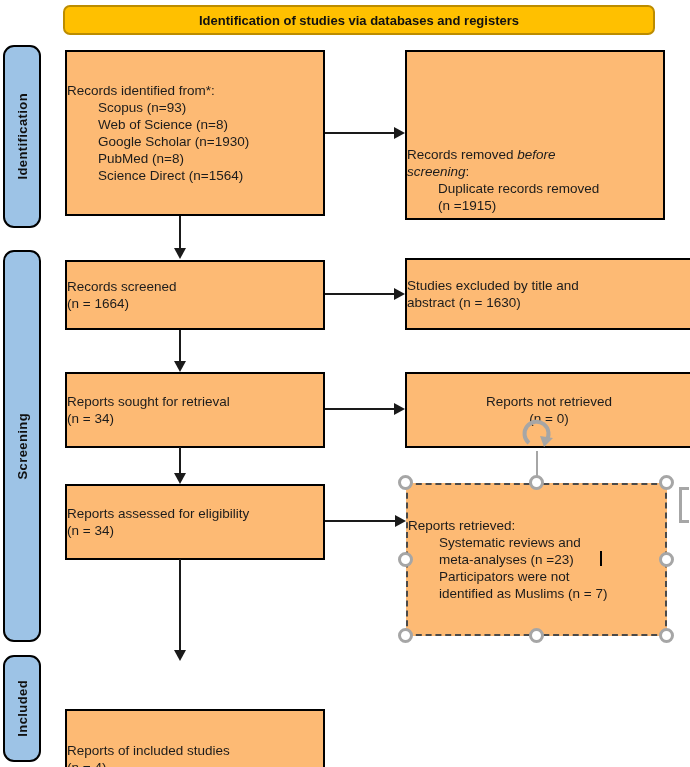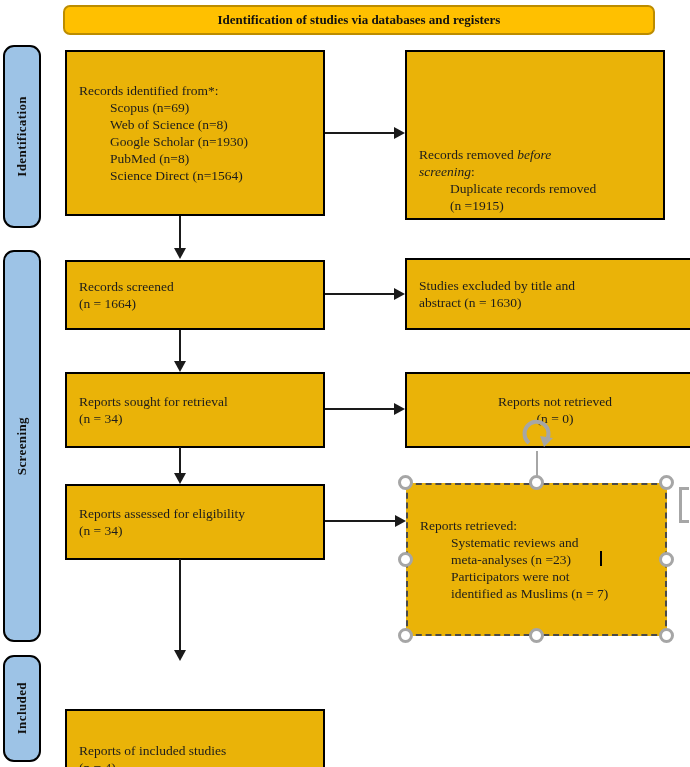--- a/index.html
+++ b/index.html
@@ -1,18 +1,18 @@
 <!DOCTYPE html>
 <html style="--banner-bg: #FFC000; --banner-border: #BC8C00; --stage-bg: #9DC3E6; --selection-gray: #A6A6A6;"><head>
 <meta charset="utf-8">
 <style>
   html,body{margin:0;padding:0;background:#fff;}
   .canvas{
     position:relative;width:690px;height:767px;background:#fff;overflow:hidden;
-    font-family:Liberation Serif, serif;color:#1c1c1c;
+    font-family:Liberation Sans, sans-serif;color:#1c1c1c;
   }
   
   .banner{
     position:absolute;left:63px;top:5px;width:592px;height:30px;
     background:var(--banner-bg,#FFC000);
     border:2px solid var(--banner-border,#BC8C00);
     border-radius:7px;box-sizing:border-box;
     display:flex;align-items:center;justify-content:center;
     font-weight:bold;font-size:13px;color:#111;
   }
@@ -25,23 +25,23 @@
   }
   .stage-identification{top:45px;height:183px;}
   .stage-screening{top:250px;height:392px;}
   .stage-included{top:655px;height:107px;}
   .vtext{
     writing-mode:vertical-rl;transform:rotate(180deg);
     font-weight:bold;font-size:13px;letter-spacing:.4px;white-space:nowrap;color:#111;
   }
   
   .box{
-    position:absolute;background:#eab308;border:2px solid #000;box-sizing:border-box;
+    position:absolute;background:#fdba74;border:2px solid #000;box-sizing:border-box;
     display:flex;flex-direction:column;justify-content:center;
-    padding:4px 8px 4px 12px;font-size:13.5px;line-height:17px;
+    padding:4px 8px 4px 0;font-size:13.5px;line-height:17px;
   }
   .tline{white-space:nowrap;}
   .tline.ind{padding-left:31px;}
   .it{font-style:italic;}
   .b1{left:65px;top:50px;width:260px;height:166px;}
   .b2{left:405px;top:50px;width:260px;height:170px;justify-content:flex-end;}
   .b3{left:65px;top:260px;width:260px;height:70px;}
   .b4{left:405px;top:258px;width:304px;height:72px;}
   .b5{left:65px;top:372px;width:260px;height:76px;}
   .b6{left:405px;top:372px;width:296px;height:76px;text-align:center;}
@@ -92,21 +92,21 @@
   </div>
   <div class="stage stage-screening">
     <span class="vtext">Screening</span>
   </div>
   <div class="stage stage-included">
     <span class="vtext">Included</span>
   </div>
 
   <div class="box b1">
       <div class="tline"><span>Records identified from*:</span></div>
-      <div class="tline ind"><span>Scopus (n=69)</span></div>
+      <div class="tline ind"><span>Scopus (n=93)</span></div>
       <div class="tline ind"><span>Web of Science (n=8)</span></div>
       <div class="tline ind"><span>Google Scholar (n=1930)</span></div>
       <div class="tline ind"><span>PubMed (n=8)</span></div>
       <div class="tline ind"><span>Science Direct (n=1564)</span></div>
     </div>
   <div class="box b2">
       <div class="tline"><span>Records removed </span><span class="it">before</span></div>
       <div class="tline"><span class="it">screening</span><span>:</span></div>
       <div class="tline ind"><span>Duplicate records removed</span></div>
       <div class="tline ind"><span>(n =1915)</span></div>

